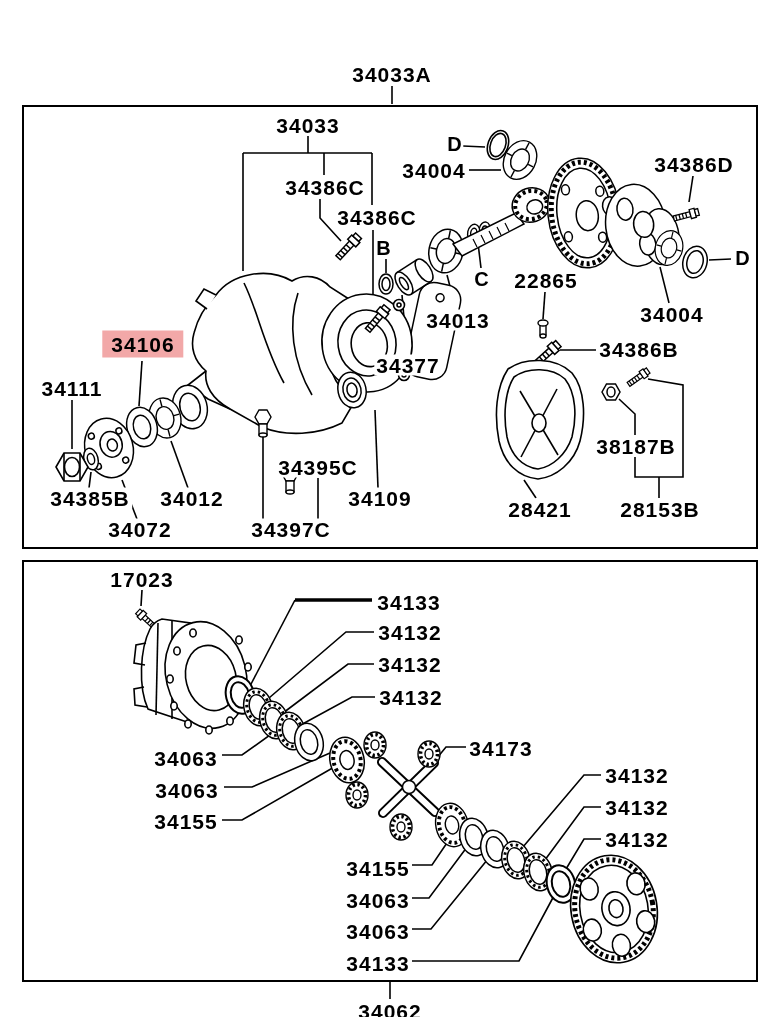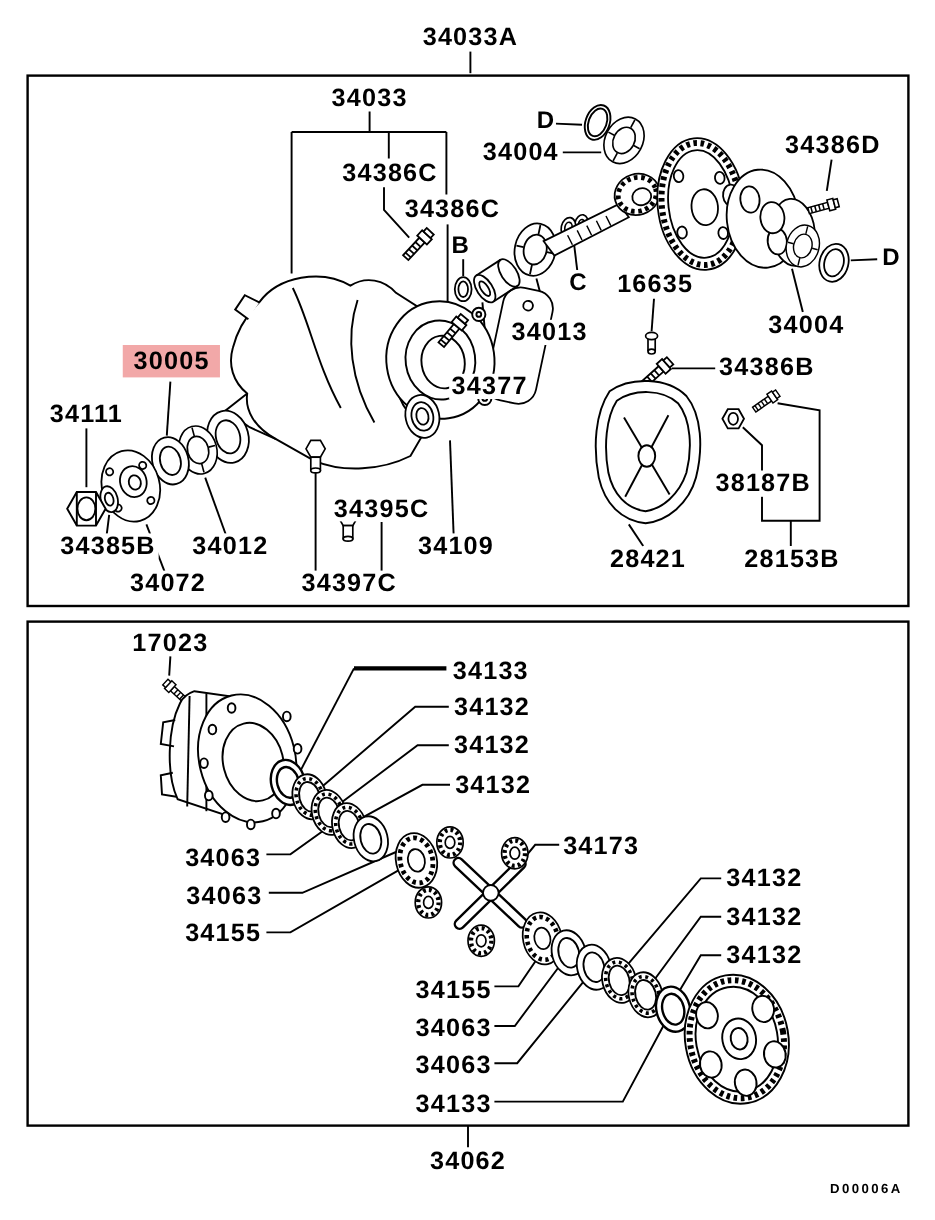--- a/index.html
+++ b/index.html
@@ -1,18 +1,18 @@
 <!DOCTYPE html>
 <html style="--hl: #f2a8a8; --ink: #000000;"><head>
 <meta charset="utf-8">
 <style>
   :root{ --ink:#000; --hl:#f2a8a8; }
   html,body{margin:0;padding:0;background:#fff;}
   body{width:779px;height:1017px;position:relative;font-family:"Liberation Sans",sans-serif;overflow:hidden;}
-  .stage{position:absolute;inset:0;}
+  .stage{position:absolute;inset:0;margin-top:43px;}
   .frame{position:absolute;border:2px solid var(--ink);background:transparent;z-index:0;}
   svg.art{position:absolute;left:0;top:0;z-index:1;}
   .lbl{
     position:absolute;transform:translate(-50%,-50%);
     font-weight:bold;font-size:21px;line-height:1;letter-spacing:1px;
     color:var(--ink);background:#fff;padding:0 2px;white-space:nowrap;z-index:2;
   }
   .lbl.ref{font-size:20px;padding:0 1px;}
   .lbl.hl{background:var(--hl);padding:3px 9px;}
   .lbl.code{font-size:11px;letter-spacing:2px;padding:0;}
@@ -341,26 +341,26 @@
 
   <div class="lbl" style="left:392px;top:31px">34033A</div>
   <div class="lbl" style="left:308px;top:82px">34033</div>
   <div class="lbl" style="left:325px;top:144px">34386C</div>
   <div class="lbl" style="left:377px;top:174px">34386C</div>
   <div class="lbl ref" style="left:384px;top:205px">B</div>
   <div class="lbl ref" style="left:455px;top:101px">D</div>
   <div class="lbl" style="left:434px;top:127px">34004</div>
   <div class="lbl" style="left:694px;top:121px">34386D</div>
   <div class="lbl ref" style="left:482px;top:236px">C</div>
-  <div class="lbl" style="left:546px;top:237px">16635</div>
+  <div class="lbl" style="left:546px;top:237px">22865</div>
   <div class="lbl" style="left:458px;top:277px">34013</div>
   <div class="lbl" style="left:672px;top:271px">34004</div>
   <div class="lbl ref" style="left:743px;top:215px">D</div>
   <div class="lbl" style="left:408px;top:322px">34377</div>
-  <div class="lbl hl" style="left:143px;top:301px">30005</div>
+  <div class="lbl hl" style="left:143px;top:301px">34106</div>
   <div class="lbl" style="left:72px;top:345px">34111</div>
   <div class="lbl" style="left:90px;top:455px">34385B</div>
   <div class="lbl" style="left:192px;top:455px">34012</div>
   <div class="lbl" style="left:140px;top:486px">34072</div>
   <div class="lbl" style="left:318px;top:424px">34395C</div>
   <div class="lbl" style="left:380px;top:455px">34109</div>
   <div class="lbl" style="left:291px;top:486px">34397C</div>
   <div class="lbl" style="left:639px;top:306px">34386B</div>
   <div class="lbl" style="left:636px;top:403px">38187B</div>
   <div class="lbl" style="left:540px;top:466px">28421</div>

